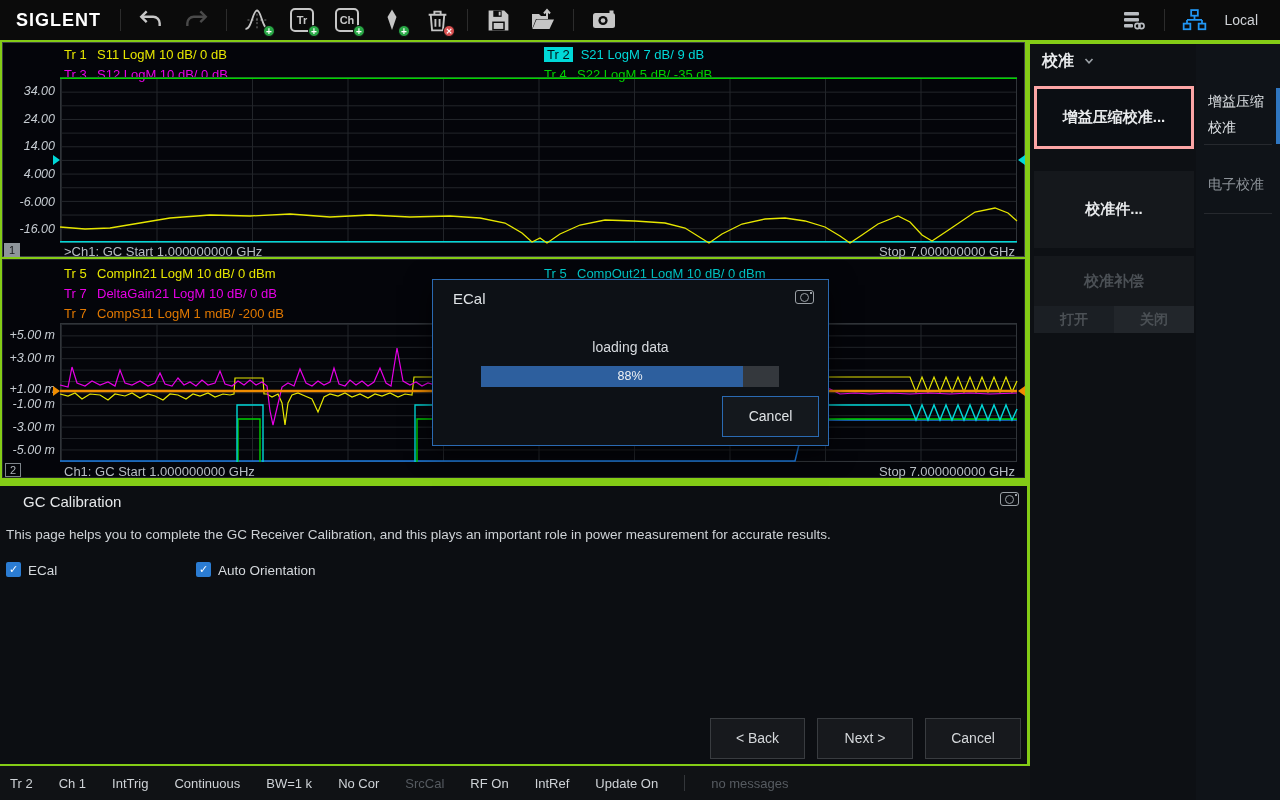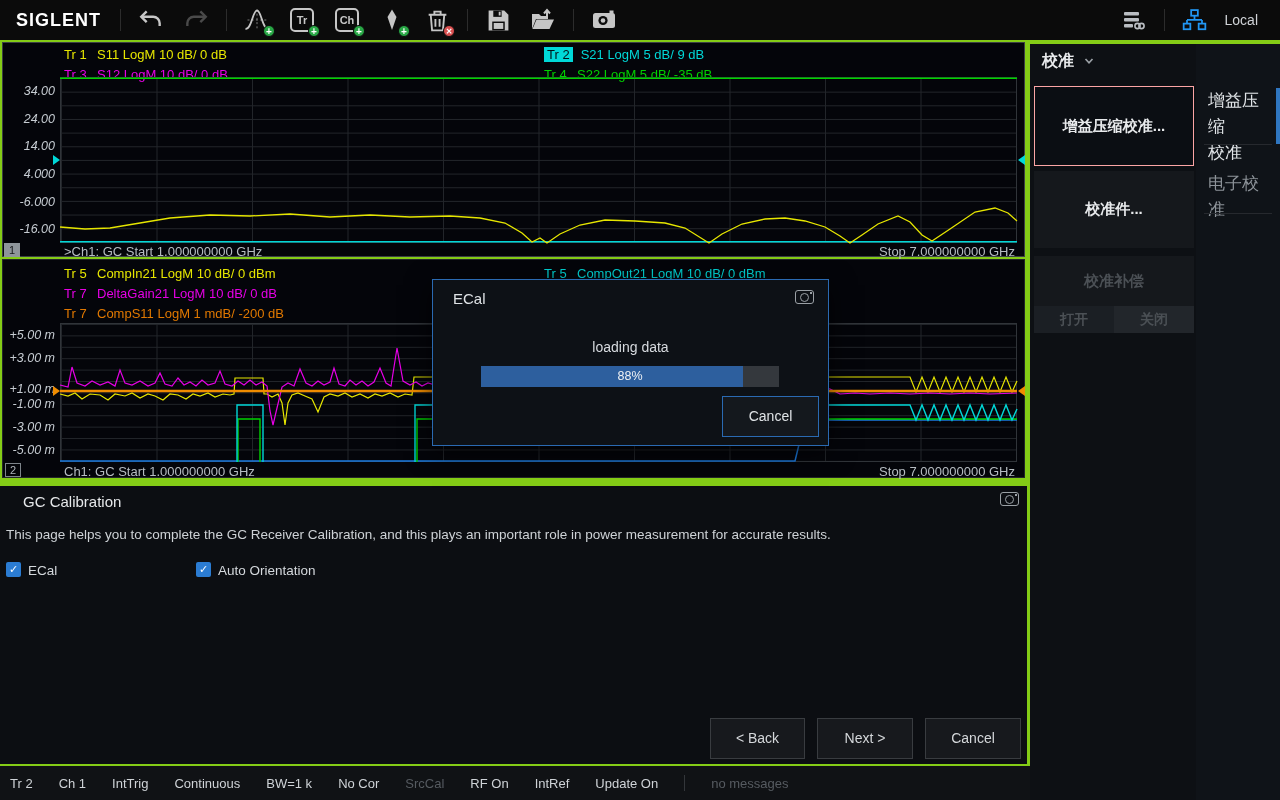--- a/index.html
+++ b/index.html
@@ -101,30 +101,30 @@
 
   
   #sidebar { left:1030px; top:44px; width:250px; height:756px; background:#0d1014; z-index:10; }
   #sb-head { position:absolute; left:0; top:0; width:250px; height:34px;
     display:flex; align-items:center; padding:0 10px 0 12px; }
   #sb-title { color:#e8eaec; font-size:16px; font-weight:bold; }
   #sb-close { margin-left:auto; cursor:pointer; display:flex; }
   .sbtn { position:absolute; left:4px; width:160px; color:#e8eaec; font-size:15px;
     font-weight:bold; display:flex; align-items:center; justify-content:center;
     text-align:center; cursor:pointer; }
-  #sb-btn1 { top:42px; height:80px; background:#0b0e13; border:1px solid #fca5a5; }
+  #sb-btn1 { top:42px; height:63px; background:#0b0e13; border:3px solid #fca5a5; }
   #sb-btn2 { top:127px; height:77px; background:#15181c; }
   #sb-btn3 { top:212px; height:77px; background:#15181c; color:#4b5055; display:block; cursor:default; }
   #sb-btn3-label { position:absolute; left:0; top:16px; width:100%; text-align:center; }
   #sb-subrow { position:absolute; left:0; bottom:0; width:100%; height:27px; display:flex; }
   .subbtn { flex:1; font-size:14px; font-weight:bold; color:#4b5055; text-align:center;
     line-height:27px; }
   #sb-on { background:#1b1f24; } #sb-off { background:#22262b; }
   #tabcol { position:absolute; left:166px; top:0; width:84px; height:756px; background:#0f1318; }
-  .sbtab { position:absolute; left:12px; width:64px; font-size:17px; line-height:26px; cursor:pointer; }
+  .sbtab { position:absolute; left:12px; width:64px; font-size:14px; line-height:26px; cursor:pointer; }
   #tab1 { top:44px; color:#e0e4e7; }
   #tab2 { top:127px; color:#8d9399; }
   #tab1-bar { position:absolute; right:0; top:44px; width:4px; height:56px; background:#2f76c0; }
   .tabsep { position:absolute; left:8px; width:68px; height:1px; background:#26292e; }
 </style>
 </head>
 <body>
 
 <div id="stage">
 
@@ -231,21 +231,21 @@
         <rect x="1.6" y="15" width="6.4" height="5.4" fill="none" stroke="#2196f3" stroke-width="1.7"></rect>
         <rect x="16" y="15" width="6.4" height="5.4" fill="none" stroke="#2196f3" stroke-width="1.7"></rect>
       </svg>
     </span>
     <span class="local">Local</span>
   </div>
 
   <div id="win1" class="abs win">
     <div class="hrow" style="top:4px;">
       <span class="trc c1 yellow"><span class="trid">Tr 1</span><span>S11 LogM 10 dB/ 0 dB</span></span>
-      <span class="trc c2 cyan"><span class="trid hl">Tr 2</span><span>S21 LogM 5 dB/ 9 dB</span></span>
+      <span class="trc c2 cyan"><span class="trid hl">Tr 2</span><span>S21 LogM 7 dB/ 9 dB</span></span>
     </div>
     <div class="hrow" style="top:24px;">
       <span class="trc c1 magenta"><span class="trid">Tr 3</span><span>S12 LogM 10 dB/ 0 dB</span></span>
       <span class="trc c2 green"><span class="trid">Tr 4</span><span>S22 LogM 5 dB/ -35 dB</span></span>
     </div>
 
     <span class="ylab" style="top:48px;">34.00</span>
     <span class="ylab" style="top:75.5px;">24.00</span>
     <span class="ylab" style="top:103px;">14.00</span>
     <span class="ylab" style="top:131px;">4.000</span>

